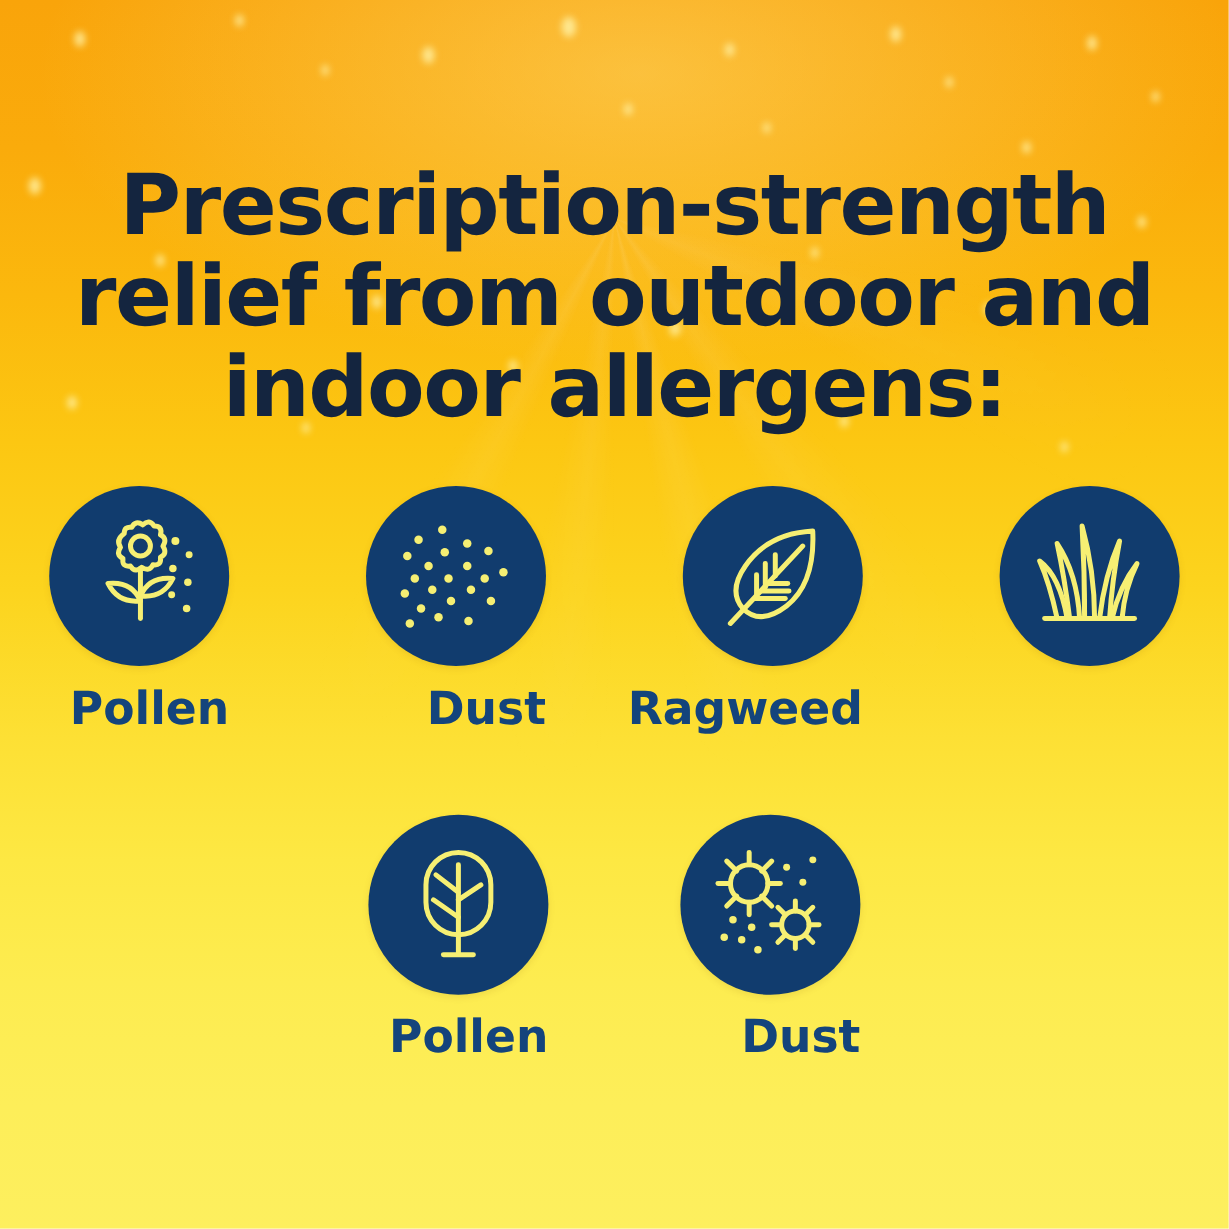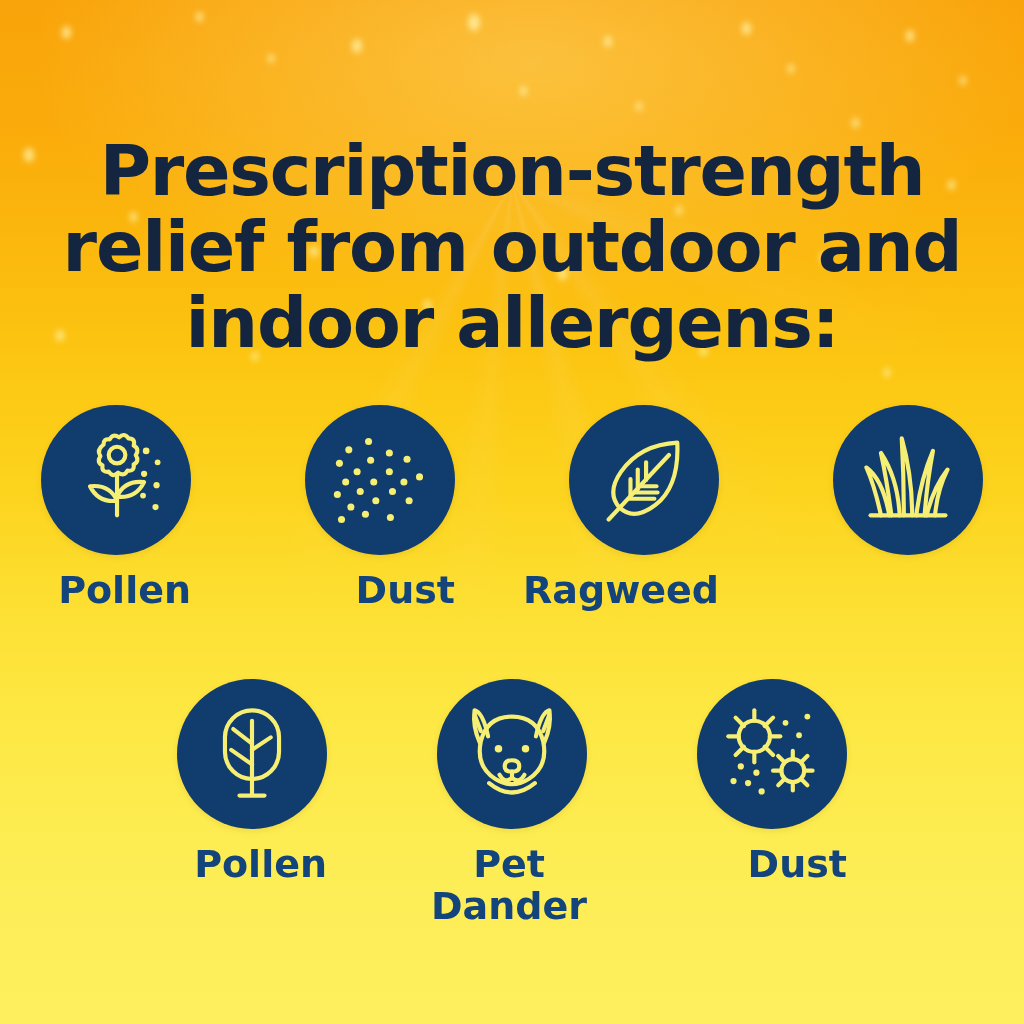--- a/index.html
+++ b/index.html
@@ -283,40 +283,20 @@
             <path d="M50 18 L50 88"></path>
             <path d="M50 40 L32 26"></path>
             <path d="M50 46 L68 34"></path>
             <path d="M50 60 L30 46"></path>
             <path d="M38 90 L62 90"></path>
           </svg>
         </div>
         <div class="label">Pollen</div>
       </div>
 
-      <div class="item">
-        <div class="badge">
-          <svg viewBox="0 0 100 100" fill="none" stroke="#f6ef73" stroke-width="4" stroke-linecap="round" stroke-linejoin="round">
-            <path d="M27 33 Q22 10 14 8 Q12 24 19 39"></path>
-            <path d="M73 33 Q78 10 86 8 Q88 24 81 39"></path>
-            <path d="M20 28 Q15 15 14 12"></path>
-            <path d="M80 28 Q85 15 86 12"></path>
-            <path d="M50 14 Q74 14 80 38 Q85 62 66 74 Q50 84 34 74 Q15 62 20 38 Q26 14 50 14 Z"></path>
-            <circle cx="37" cy="45" r="3.6" fill="#f6ef73" stroke="none"></circle>
-            <circle cx="63" cy="45" r="3.6" fill="#f6ef73" stroke="none"></circle>
-            <path d="M50 56 Q43 56 43 62 Q43 67 50 67 Q57 67 57 62 Q57 56 50 56 Z"></path>
-            <path d="M50 67 L50 73"></path>
-            <path d="M50 73 Q43 79 38 70"></path>
-            <path d="M50 73 Q57 79 62 70"></path>
-            <path d="M28 78 Q50 96 72 78"></path>
-          </svg>
-        </div>
-        <div class="label">Pet
-Dander</div>
-      </div>
 
       <div class="item">
         <div class="badge">
           <svg viewBox="0 0 100 100" fill="none" stroke="#f6ef73" stroke-width="4" stroke-linecap="round" stroke-linejoin="round">
             <circle cx="33" cy="33" r="15"></circle>
             <path d="M33 18 L33 8"></path>
             <path d="M43 23 L51 15"></path>
             <path d="M48 33 L58 33"></path>
             <path d="M43 43 L51 51"></path>
             <path d="M33 48 L33 58"></path>

